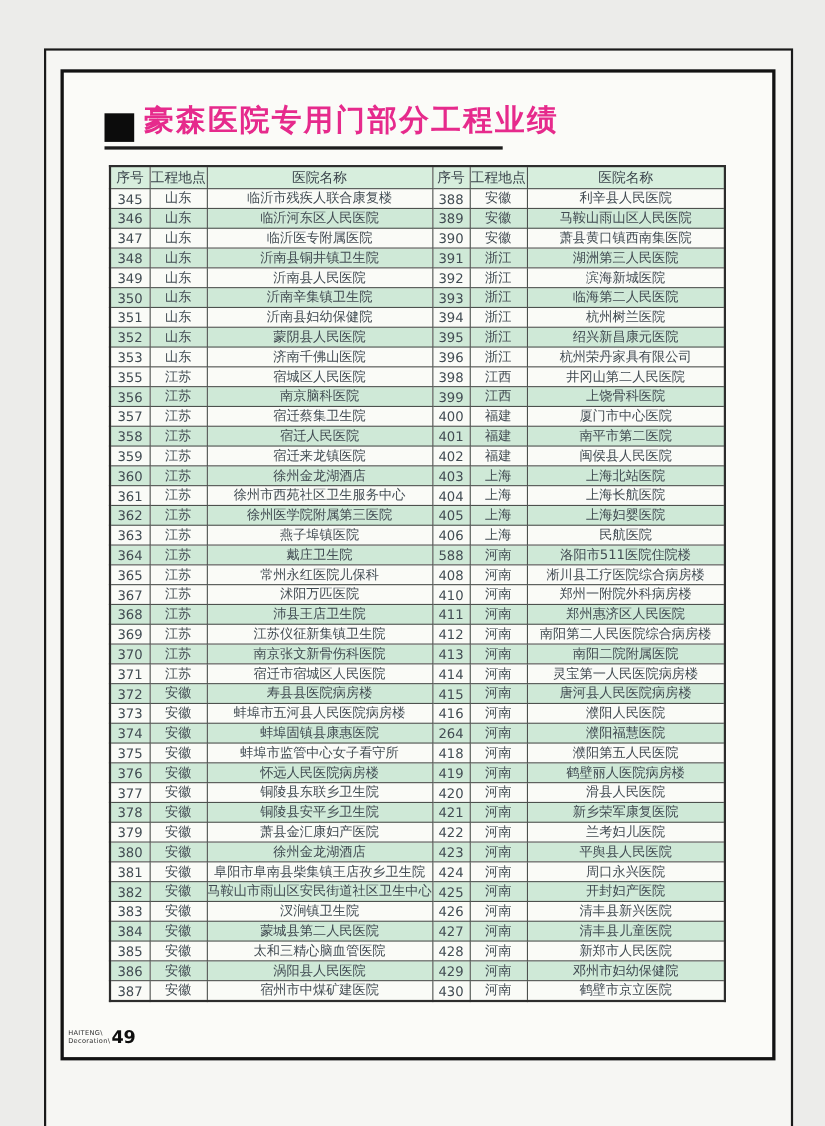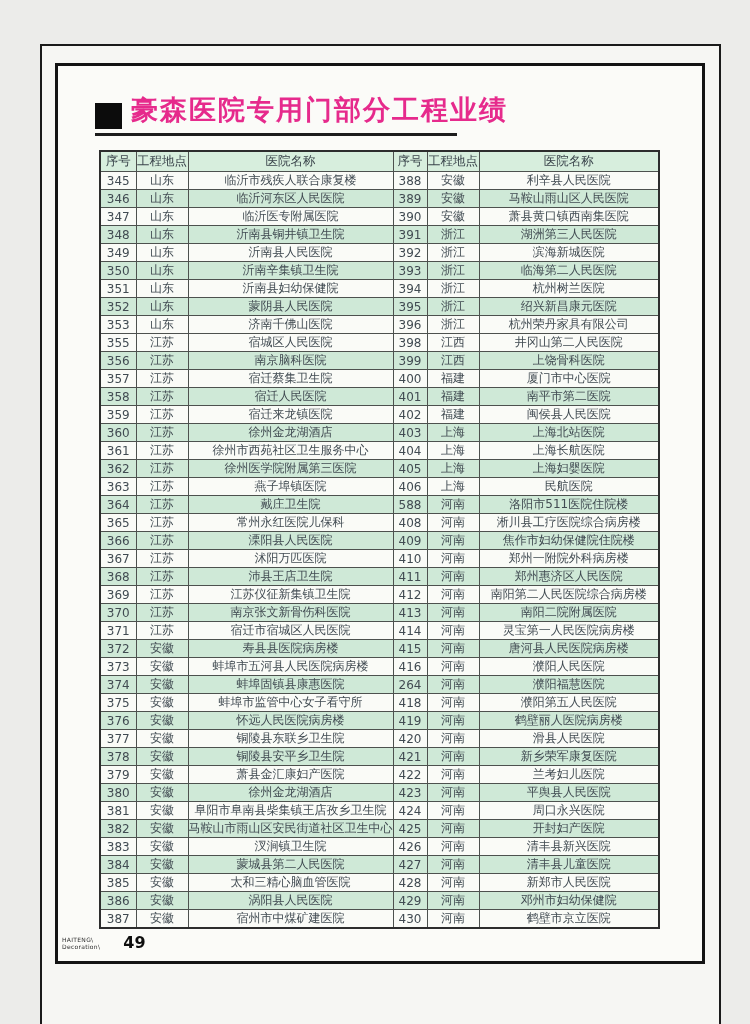--- a/index.html
+++ b/index.html
@@ -56,21 +56,21 @@
     color:#3a444b;font-size:12.5px;font-family:Liberation Mono, monospace;
   }
   table.projects td{height:15.7px;}
   tr.green td{background:var(--row-green);}
   tr.white td{background:#fafbf7;}
   td.serial{font-size:11.5px;color:#333c43;}
   col.c-serial-l{width:36px;} col.c-loc-l{width:52px;} col.c-name-l{width:197px;}
   col.c-serial-r{width:34px;} col.c-loc-r{width:52px;} col.c-name-r{width:180px;}
   .footer{
     position:absolute;left:4px;top:869px;
-    display:flex;align-items:flex-end;gap:22px;
+    display:flex;align-items:flex-end;
   }
   .brand{
     display:flex;flex-direction:column;
     font-size:6px;line-height:6.5px;color:#2e2e2e;
     letter-spacing:0.3px;
   }
   .pagenum{
     font-size:16px;line-height:15px;font-weight:bold;color:#0e0e0e;margin-left:1px;
   }
 </style>
@@ -258,28 +258,20 @@
               <td>洛阳市511医院住院楼</td>
             </tr>
             <tr class="white">
               <td class="serial">365</td>
               <td>江苏</td>
               <td>常州永红医院儿保科</td>
               <td class="serial">408</td>
               <td>河南</td>
               <td>淅川县工疗医院综合病房楼</td>
             </tr>
-            <tr class="green">
-              <td class="serial">366</td>
-              <td>江苏</td>
-              <td>溧阳县人民医院</td>
-              <td class="serial">409</td>
-              <td>河南</td>
-              <td>焦作市妇幼保健院住院楼</td>
-            </tr>
             <tr class="white">
               <td class="serial">367</td>
               <td>江苏</td>
               <td>沭阳万匹医院</td>
               <td class="serial">410</td>
               <td>河南</td>
               <td>郑州一附院外科病房楼</td>
             </tr>
             <tr class="green">
               <td class="serial">368</td>

